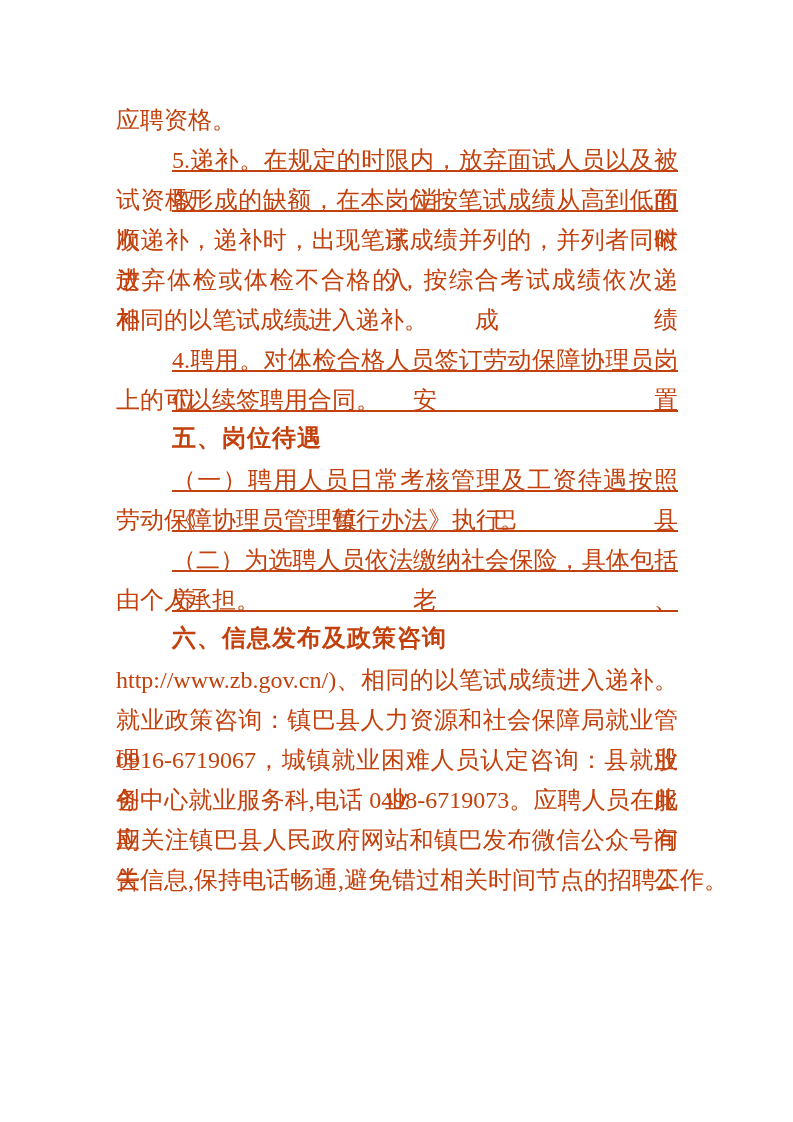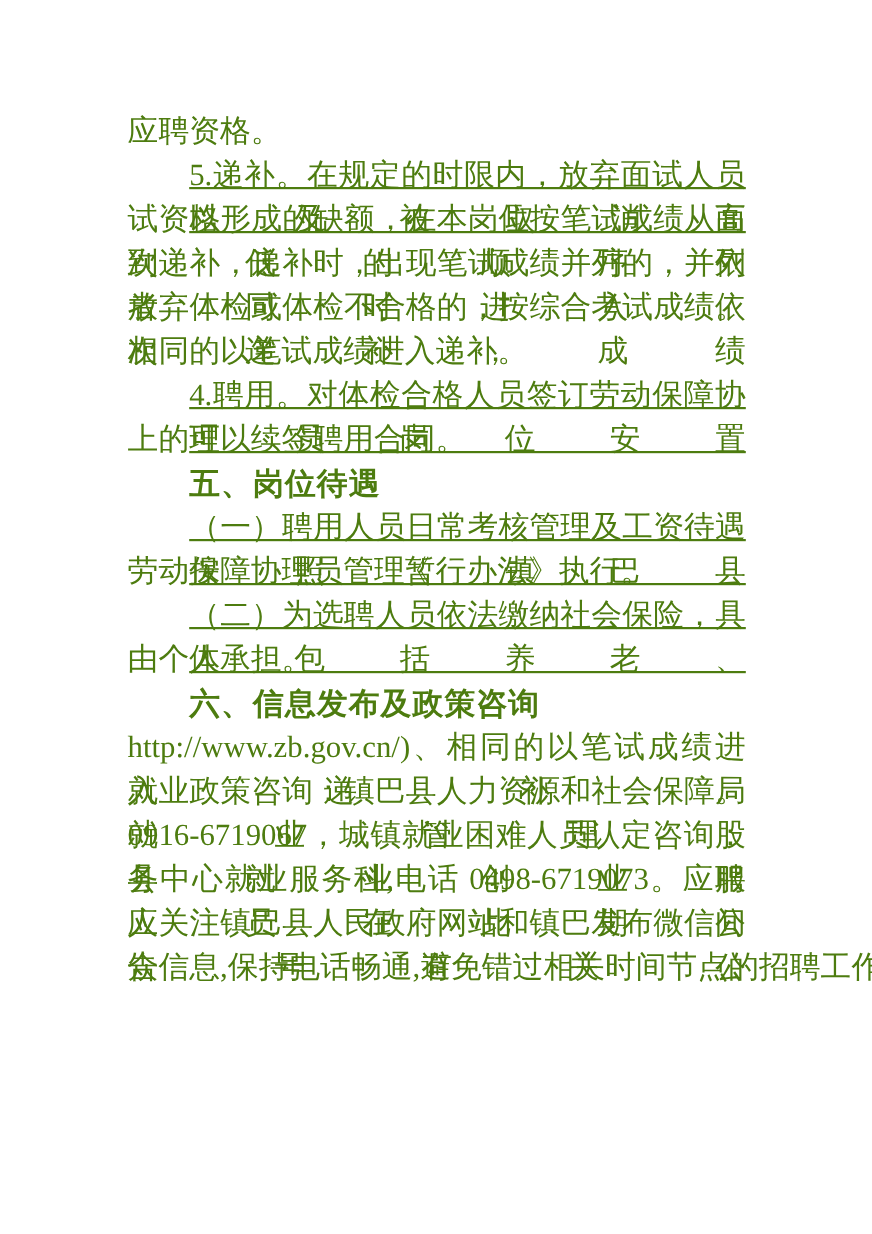--- a/index.html
+++ b/index.html
@@ -23,44 +23,44 @@
     background: #ffffff;
   }
   .text-block {
     position: absolute;
     left: 116px;
     top: 100px;
     width: 562px;
     color: #000000;
   }
   .line {
-    font-size: 28px;
+    font-size: 24px;
     height: 40px;
     line-height: 40px;
     white-space: nowrap;
-    color: #4d7c0f;
+    color: #c2410c;
   }
   
   .fill {
     white-space: normal;
     text-align: justify;
     text-align-last: justify;
   }
   
   .end {
     text-align: left;
   }
   
   .indent {
     padding-left: 56px;
   }
   .indent.fill { width: 506px; text-decoration: underline; }
   
   .heading {
-    font-family: Liberation Sans, sans-serif;
+    font-family: Liberation Mono, monospace;
     font-weight: bold;
     letter-spacing: 1px;
   }
 </style>
 </head>
 <body>
 
 <div class="page">
   <div class="text-block">
     <div class="line end">应聘资格。</div>

